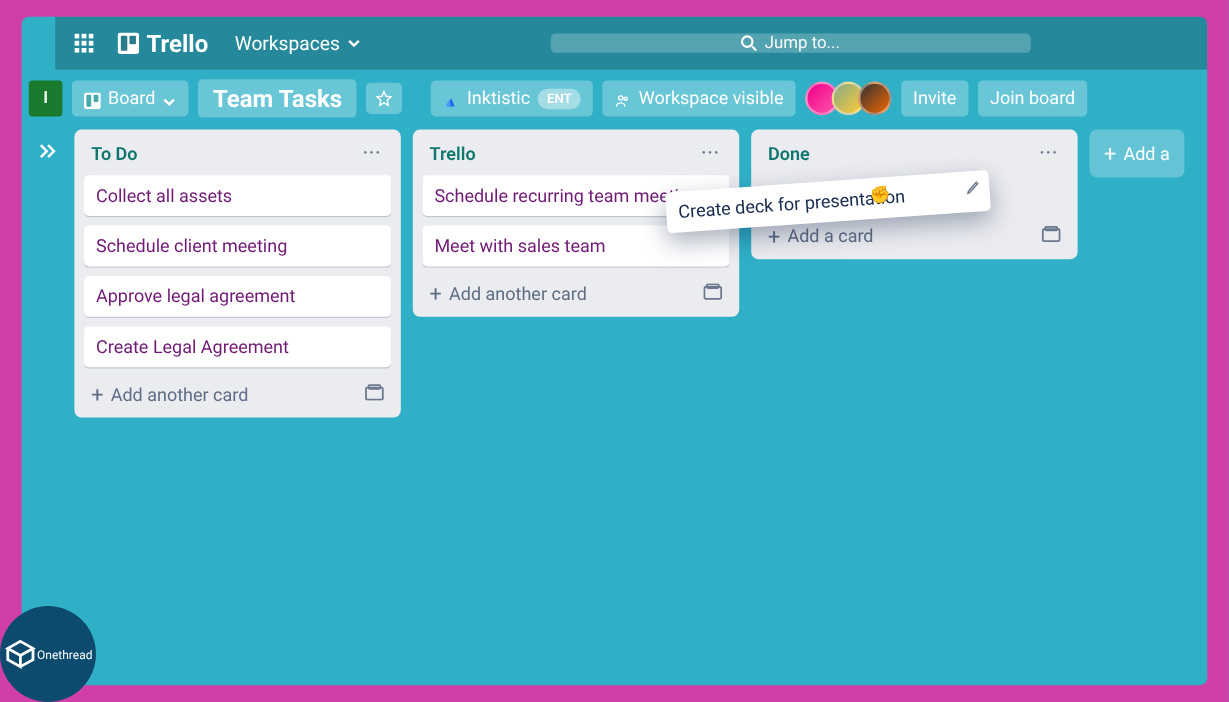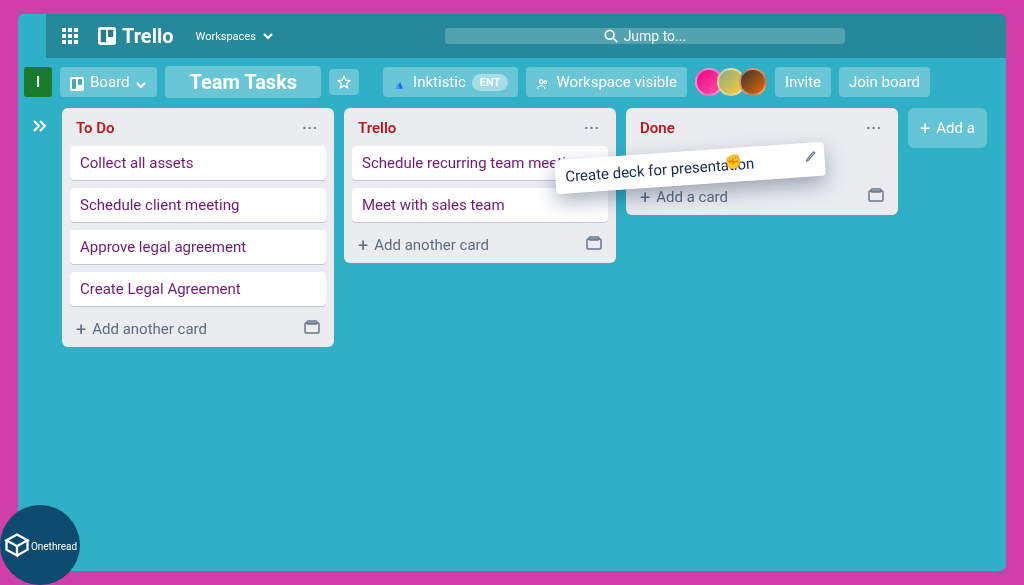--- a/index.html
+++ b/index.html
@@ -55,21 +55,21 @@
     padding: 0 4px;
   }
   .brand svg { fill: #fff; }
   .workspaces-btn {
     display: flex;
     align-items: center;
     gap: 6px;
     padding: 6px 10px;
     border-radius: 3px;
     cursor: pointer;
-    font-size: 11px;
+    font-size: 16px;
   }
   .chev { width:12px; height:12px; }
   .search-wrap {
     flex: 1;
     display: flex;
     justify-content: center;
   }
   .search {
     width: 400px;
     height: 16px;
@@ -110,21 +110,21 @@
     align-items:flex-end;
     gap:6px;
     color:#fff;
     cursor:pointer;
     font-size:15px;
     white-space: nowrap;
   }
   .pill.title {
     font-weight:700;
     font-size:20px;
-    padding:4px 24px;
+    padding:4px 12px;
   }
   .pill.icon-only { padding:6px 8px; }
   .badge-ent {
     background: rgba(255,255,255,0.4);
     border-radius:10px;
     padding:2px 8px;
     font-size:11px;
     font-weight:600;
   }
   .avatars { display:flex; align-items:center; cursor:pointer; }
@@ -158,21 +158,21 @@
     border-radius:6px;
     padding:8px;
     display:flex;
     flex-direction:column;
     gap:8px;
   }
   .list-header{
     display:flex;align-items:center;justify-content:space-between;
     padding:2px 4px 0 6px;
   }
-  .list-title{ font-weight:600; font-size:15px; color:#b91c1c; cursor:pointer;}
+  .list-title{ font-weight:600; font-size:15px; color:#0f766e; cursor:pointer;}
   .list-menu{ color:#6b778c; cursor:pointer; padding:2px 4px; font-weight:700; letter-spacing:1px;}
   .card {
     background:#fff;
     border-radius:4px;
     padding:8px 10px;
     box-shadow:0 1px 0 rgba(9,30,66,0.18);
     cursor:pointer;
     font-size:15px;
     color:#701a75;
   }

